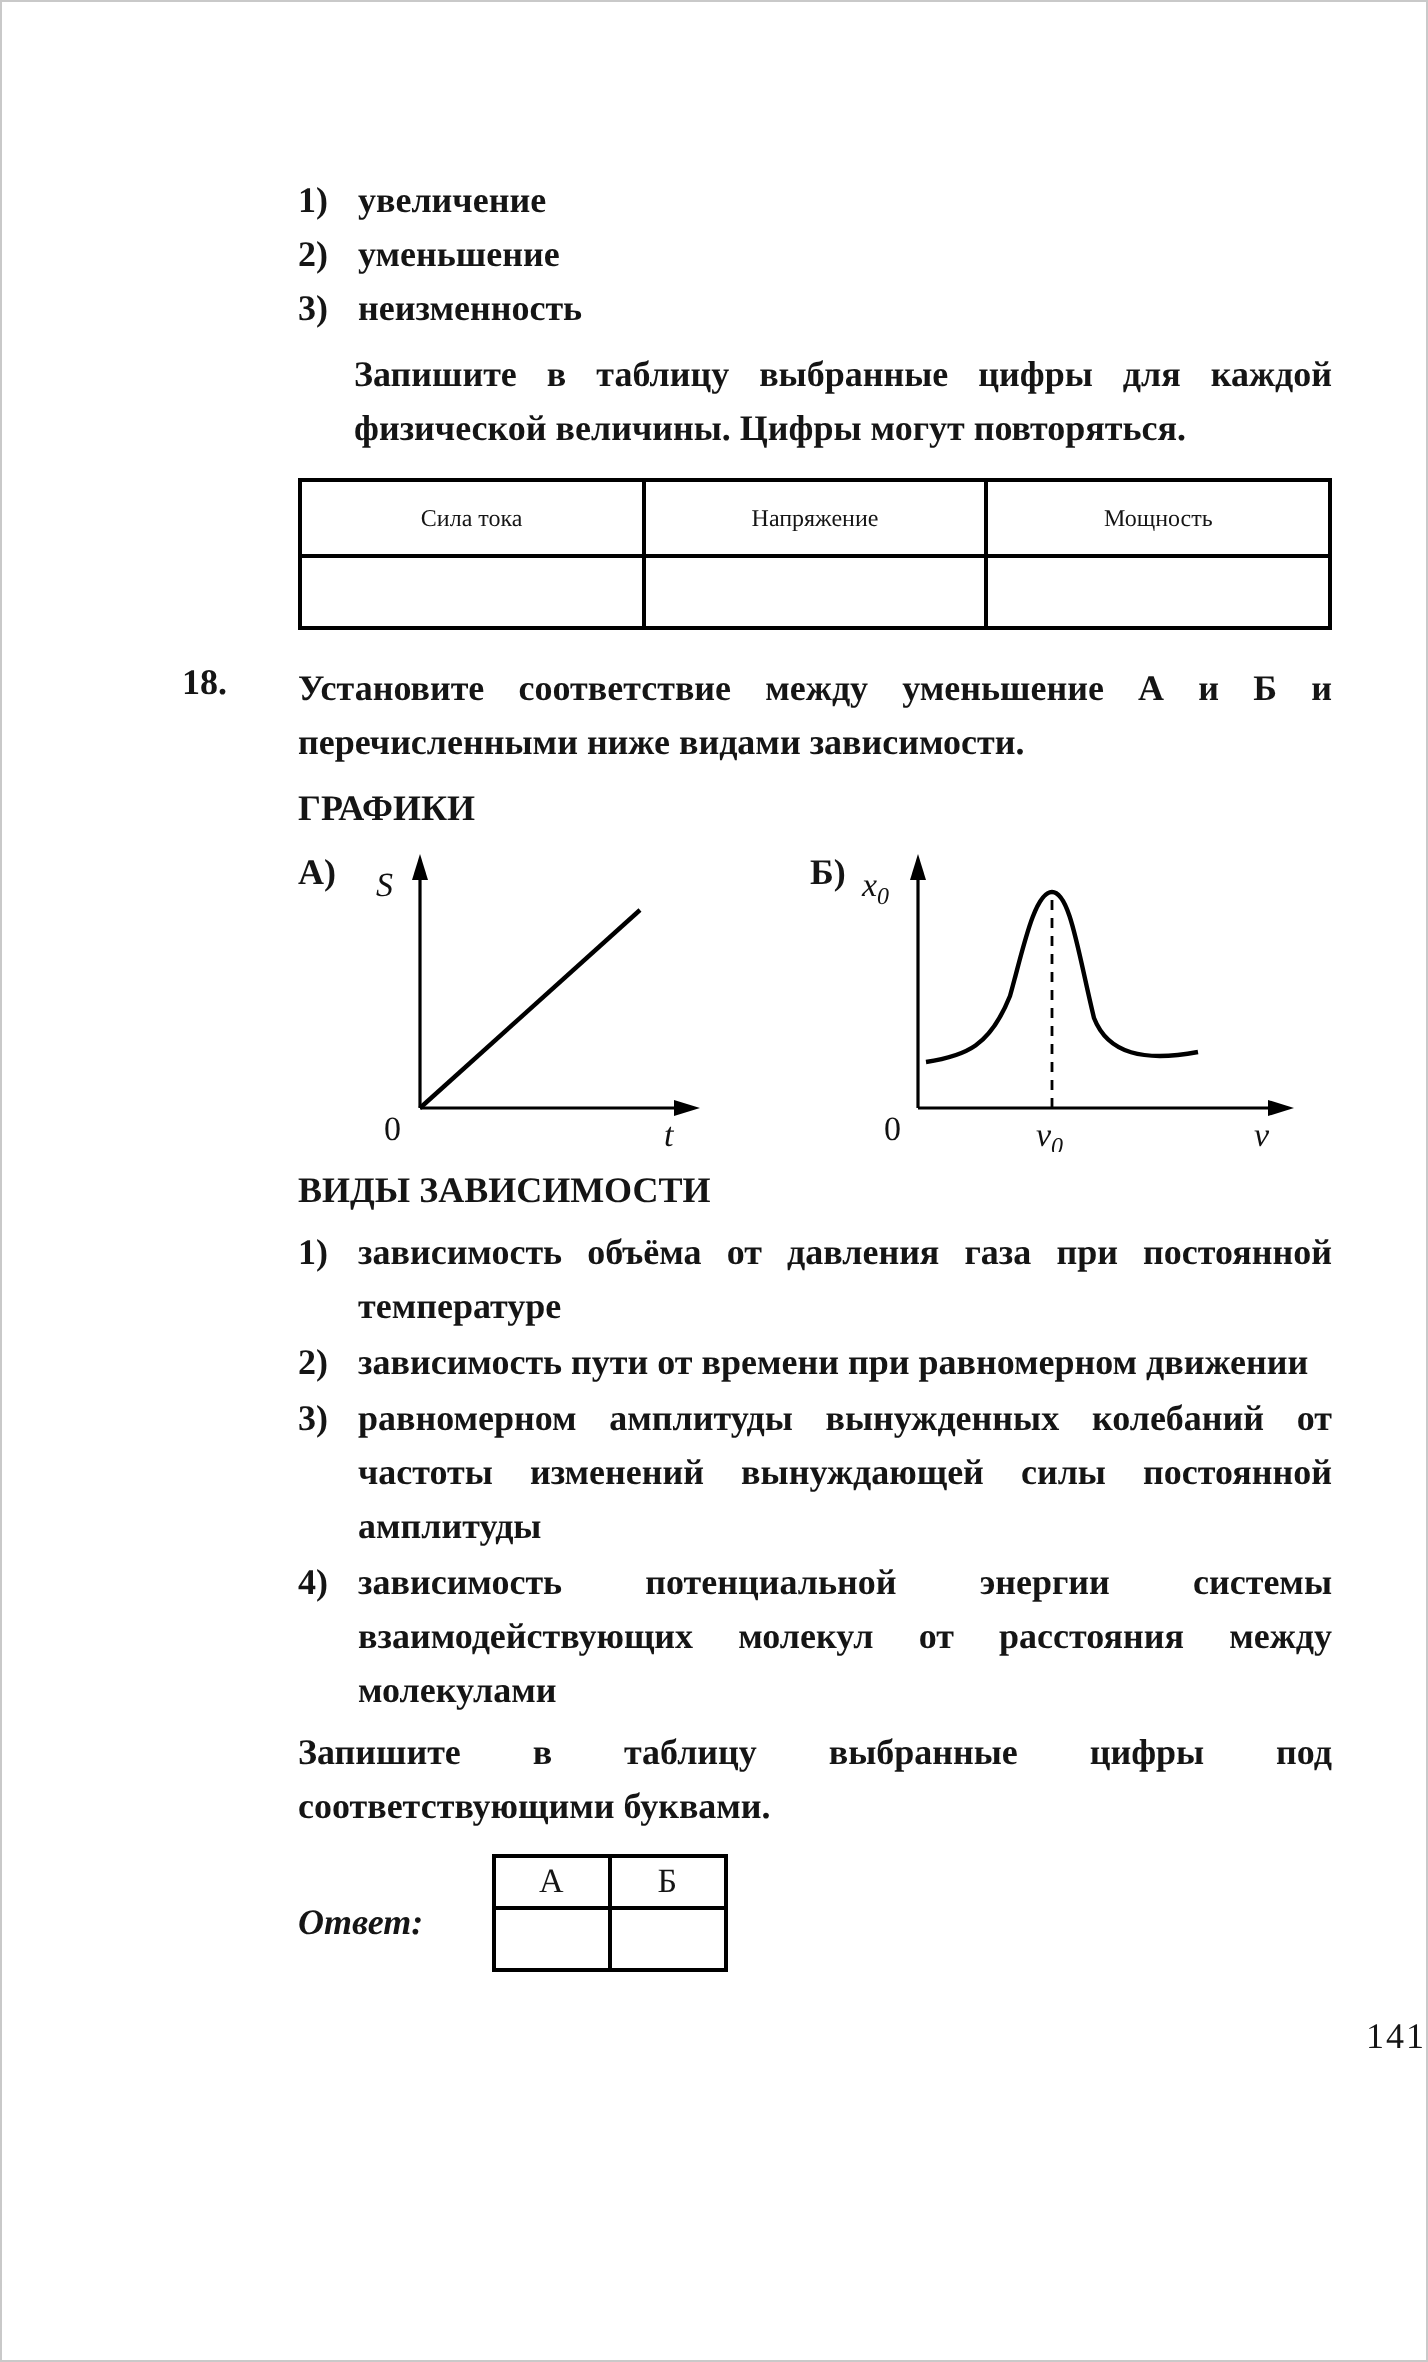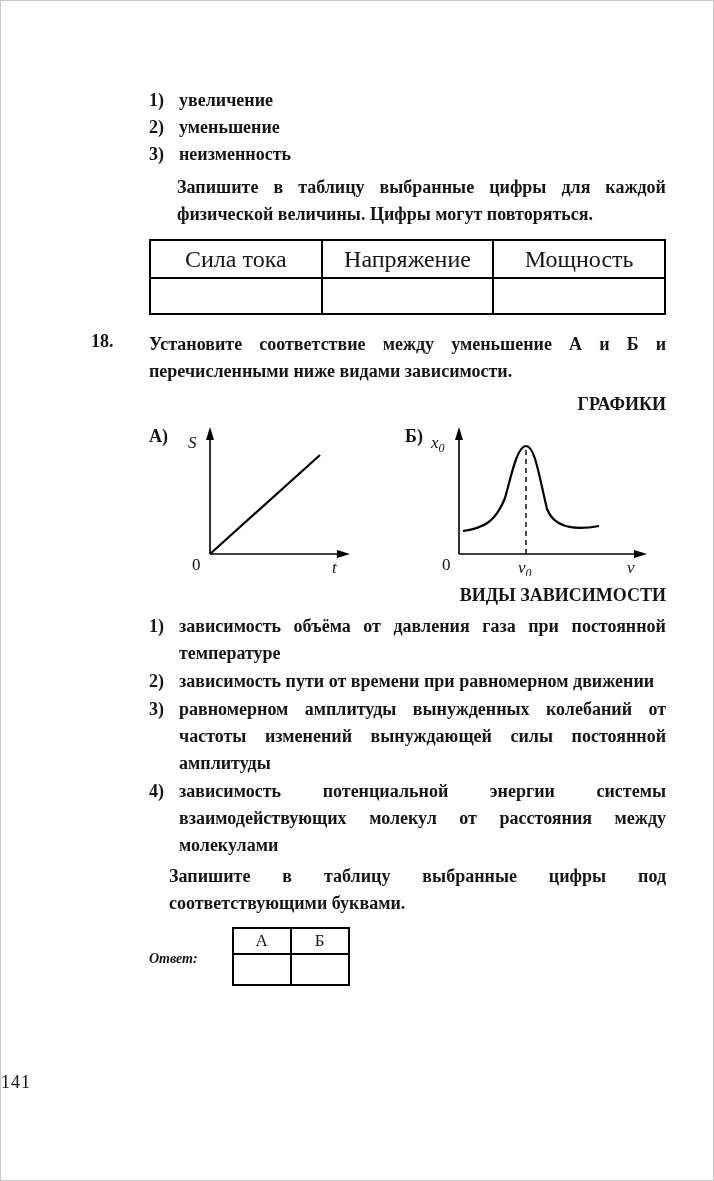--- a/index.html
+++ b/index.html
@@ -39,21 +39,21 @@
 
   
   .values-table {
     width: 100%;
     border-collapse: collapse;
     margin-top: 11px;
   }
   .values-table th {
     border: 2px solid #000;
     height: 38px;
-    font-size: 24px;
+    font-size: 12px;
     font-weight: normal;
     text-align: center;
     vertical-align: middle;
   }
   .values-table td { border: 2px solid #000; height: 36px; }
   .values-table th, .values-table td { width: 33.33%; }
 
   
   .problem { position: relative; margin-top: 16px; }
   .problem-num {
@@ -63,68 +63,67 @@
     font-size: 18px;
     font-weight: bold;
   }
 
   .section-heading {
     font-size: 18px;
     font-weight: bold;
     line-height: 27px;
     margin-top: 6px;
     margin-bottom: 4px;
-    text-align: right;
   }
 
   
   .graphs { display: flex; gap: 48px; margin: 6px 0 4px; height: 152px; }
   .graph { display: flex; align-items: flex-start; gap: 4px; }
   .graph-label { font-size: 18px; font-weight: bold; padding-top: 2px; }
 
   svg text {
     font-family: "Liberation Serif", "DejaVu Serif", serif;
     font-size: 17px;
     font-style: italic;
     fill: #111;
   }
   svg text.upright { font-style: normal; }
   svg tspan.sub { font-size: 12px; }
   .axis-line, .plot-line { stroke: #000; fill: none; }
 
   .types-list .num-item { margin-bottom: 1px; }
 
-  .final-instruction { margin-top: 4px; margin-left: 20px; }
+  .final-instruction { margin-top: 4px; }
 
   
   .answer-row { display: flex; margin-top: 10px; }
   .answer-label {
-    font-size: 14px;
+    font-size: 18px;
     font-weight: bold;
     font-style: italic;
     margin-top: 24px;
   }
   .answer-table { border-collapse: collapse; margin-left: 34px; }
   .answer-table th {
     border: 2px solid #000;
     width: 58px;
     height: 26px;
     font-size: 17px;
     font-weight: normal;
     text-align: center;
     vertical-align: middle;
   }
   .answer-table td { border: 2px solid #000; height: 31px; }
 
   .page-number {
     position: absolute;
     left: 0;
     right: 0;
-    top: 1071px;
-    text-align: left;
+    top: 1007px;
+    text-align: right;
     font-size: 18px;
     letter-spacing: 1px;
   }
 </style>
 </head>
 <body>
 
 <div class="page">
   <div class="content">
 

